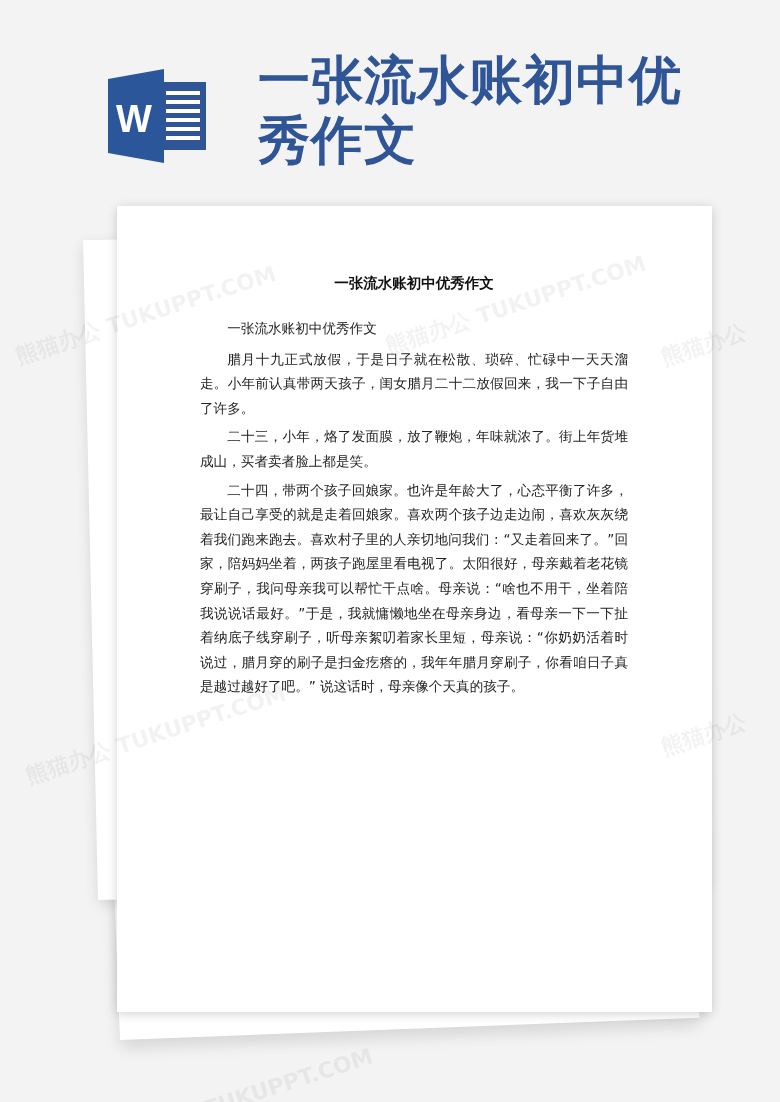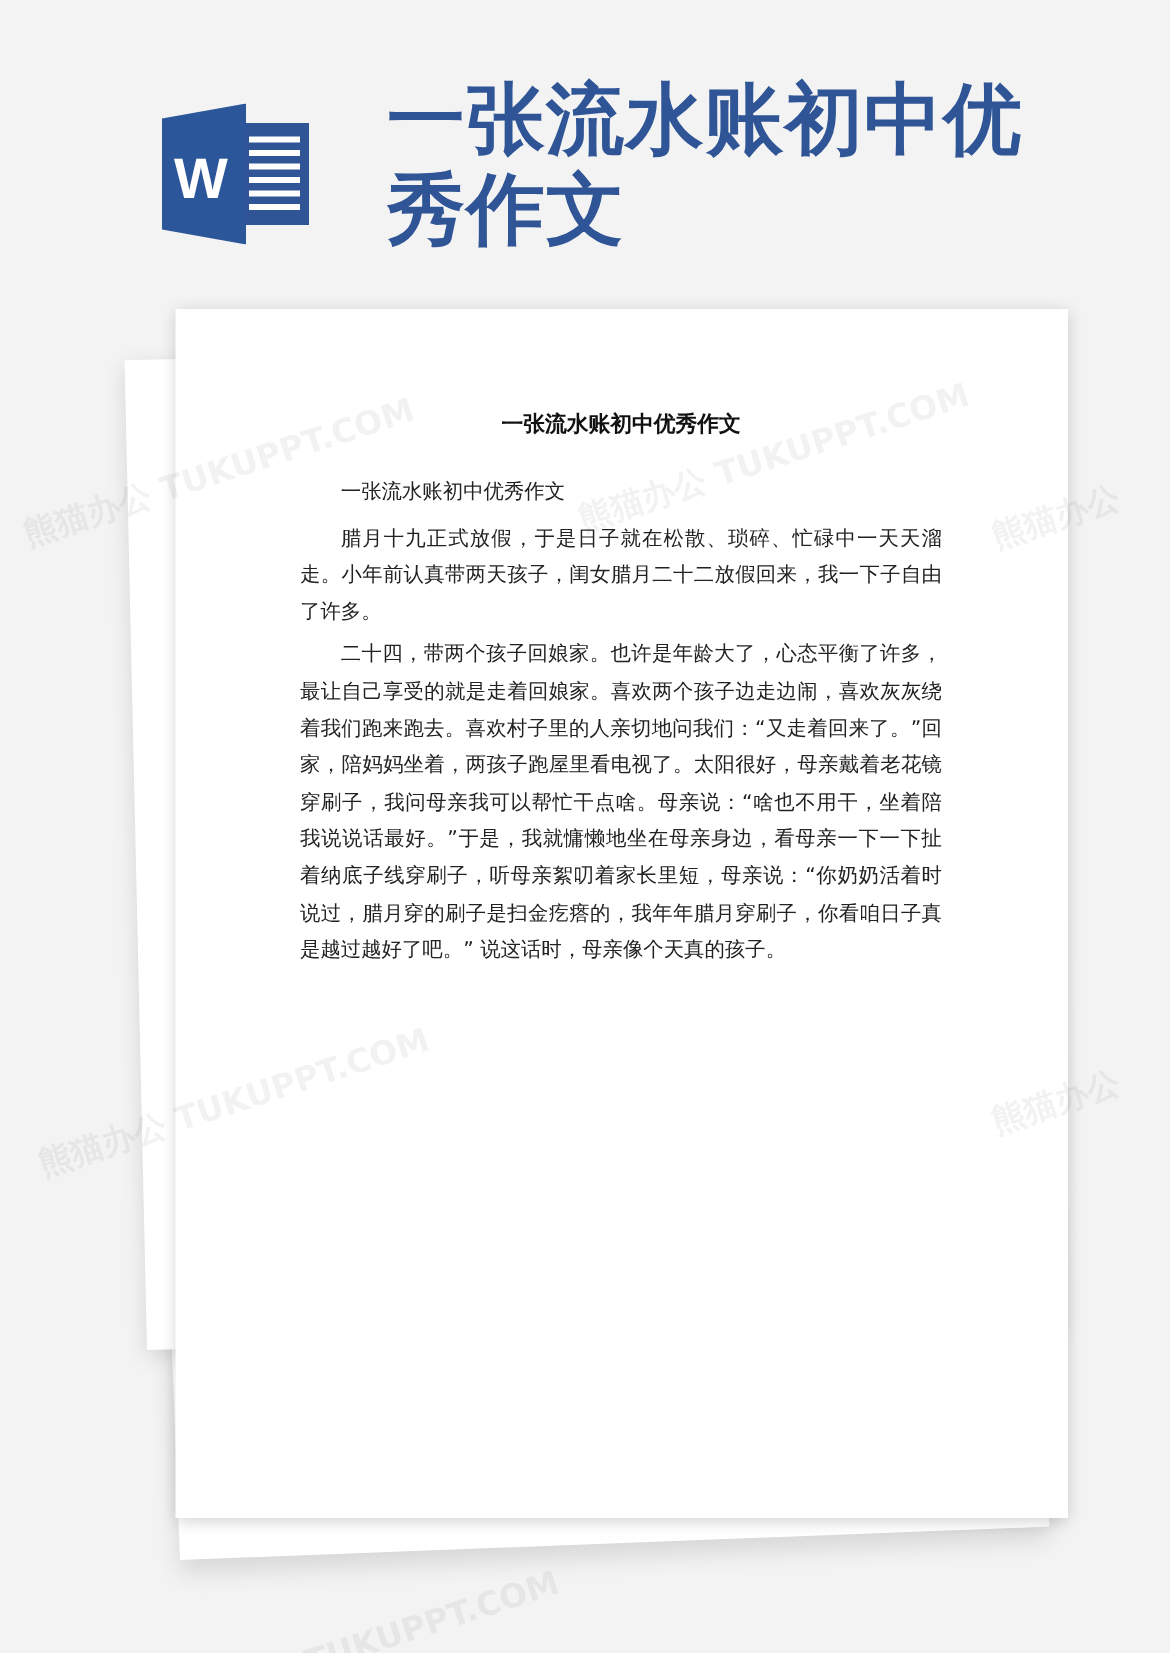--- a/index.html
+++ b/index.html
@@ -65,20 +65,21 @@
 </div>
 
 <div class="sheet-back2"></div>
 <div class="sheet-back"></div>
 
 <div class="page">
   <div class="page-inner">
     <div class="doc-title">一张流水账初中优秀作文</div>
     <p class="para sub">一张流水账初中优秀作文</p>
     <p class="para">腊月十九正式放假，于是日子就在松散、琐碎、忙碌中一天天溜走。小年前认真带两天孩子，闺女腊月二十二放假回来，我一下子自由了许多。</p>
+    <p class="para">二十三，小年，烙了发面膜，放了鞭炮，年味就浓了。街上年货堆成山，买者卖者脸上都是笑。</p>
     <p class="para">二十四，带两个孩子回娘家。也许是年龄大了，心态平衡了许多，最让自己享受的就是走着回娘家。喜欢两个孩子边走边闹，喜欢灰灰绕着我们跑来跑去。喜欢村子里的人亲切地问我们：“又走着回来了。”回家，陪妈妈坐着，两孩子跑屋里看电视了。太阳很好，母亲戴着老花镜穿刷子，我问母亲我可以帮忙干点啥。母亲说：“啥也不用干，坐着陪我说说话最好。”于是，我就慵懒地坐在母亲身边，看母亲一下一下扯着纳底子线穿刷子，听母亲絮叨着家长里短，母亲说：“你奶奶活着时说过，腊月穿的刷子是扫金疙瘩的，我年年腊月穿刷子，你看咱日子真是越过越好了吧。” 说这话时，母亲像个天真的孩子。</p>
   </div>
 </div>
 
 <div class="watermark" style="left:10px;top:300px;">熊猫办公 TUKUPPT.COM</div>
 <div class="watermark" style="left:380px;top:290px;">熊猫办公 TUKUPPT.COM</div>
 <div class="watermark" style="left:660px;top:330px;">熊猫办公</div>
 <div class="watermark" style="left:20px;top:720px;">熊猫办公 TUKUPPT.COM</div>
 <div class="watermark" style="left:660px;top:720px;">熊猫办公</div>
 <div class="watermark" style="left:200px;top:1070px;">TUKUPPT.COM</div>

